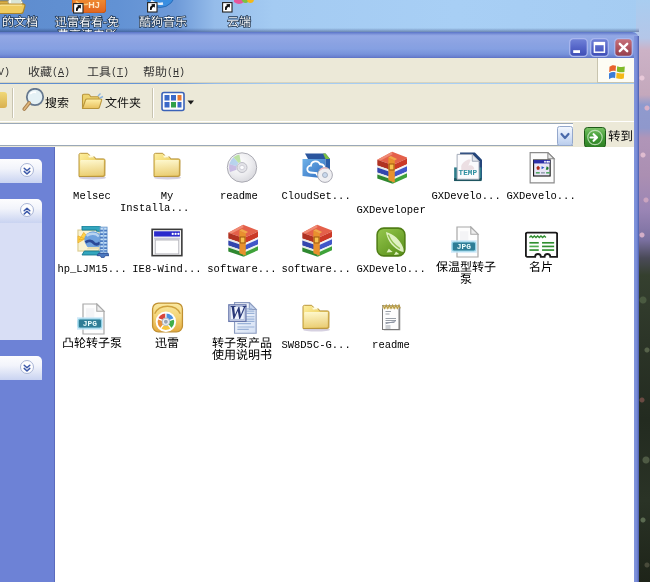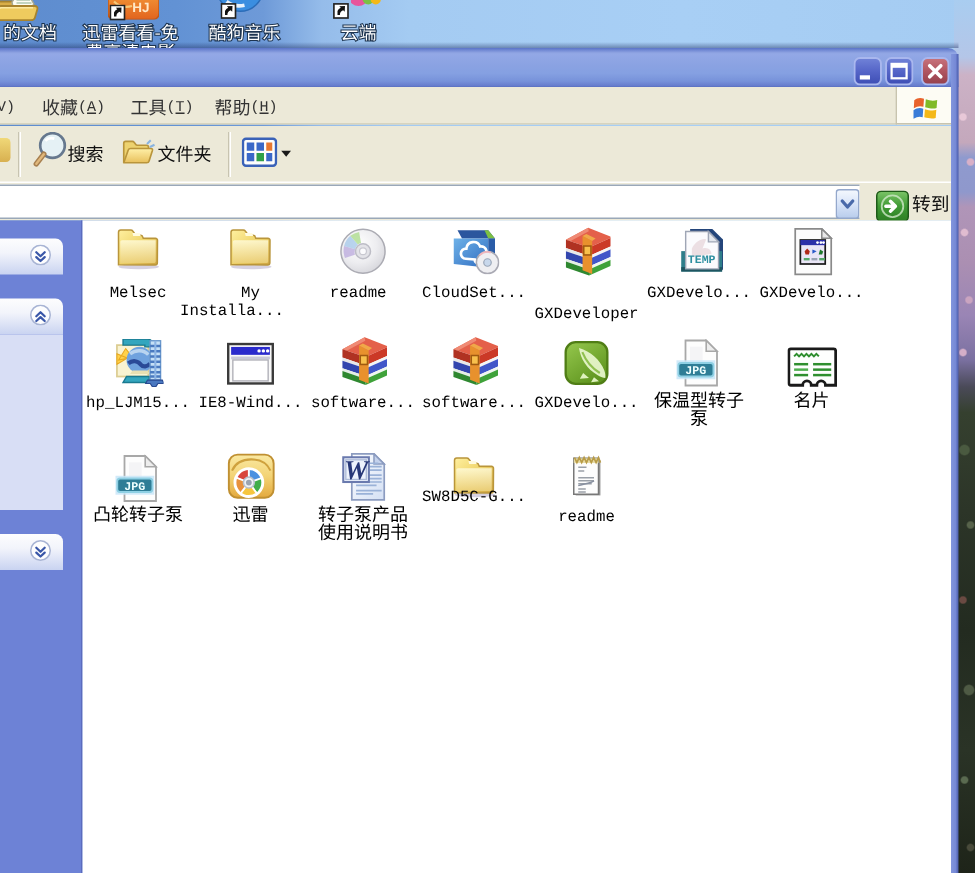--- a/index.html
+++ b/index.html
@@ -597,14 +597,14 @@
     </div>
     <div style="position:absolute;left:212.0px;top:349.4px;width:60px;height:13px;">
       <svg width="60" height="13" viewBox="0 0 60 13" style="position:absolute;overflow:visible">
         <path transform="translate(0.0 10.08) scale(0.012 -0.012)" d="M599 836V729H321V660H599V562H350V285H594C587 230 572 178 540 131C487 168 444 213 413 265L350 244C387 180 436 126 495 81C449 39 381 4 284 -21C300 -37 321 -66 330 -83C434 -52 506 -10 557 39C658 -22 784 -62 927 -82C937 -60 956 -31 972 -14C828 2 702 37 601 92C641 151 659 216 667 285H929V562H672V660H962V729H672V836ZM420 499H599V394L598 349H420ZM672 499H857V349H671L672 394ZM278 842C219 690 122 542 21 446C34 428 55 389 63 372C101 410 138 454 173 503V-84H245V612C284 679 320 749 348 820Z" fill="#000"></path>
         <path transform="translate(12.0 10.08) scale(0.012 -0.012)" d="M153 770V407C153 266 143 89 32 -36C49 -45 79 -70 90 -85C167 0 201 115 216 227H467V-71H543V227H813V22C813 4 806 -2 786 -3C767 -4 699 -5 629 -2C639 -22 651 -55 655 -74C749 -75 807 -74 841 -62C875 -50 887 -27 887 22V770ZM227 698H467V537H227ZM813 698V537H543V698ZM227 466H467V298H223C226 336 227 373 227 407ZM813 466V298H543V466Z" fill="#000"></path>
         <path transform="translate(24.0 10.08) scale(0.012 -0.012)" d="M111 773C165 724 232 654 263 610L317 663C285 705 216 772 162 819ZM457 571H797V389H457ZM176 -42C190 -22 218 1 406 139C398 154 386 184 380 206L266 126V526H45V453H191V119C191 75 152 40 132 27C147 11 168 -22 176 -42ZM384 639V321H511C498 157 464 40 297 -23C313 -37 334 -63 343 -81C528 -5 571 130 587 321H676V34C676 -44 694 -66 768 -66C784 -66 854 -66 868 -66C932 -66 951 -32 959 97C938 103 907 115 891 128C890 19 885 4 861 4C847 4 790 4 779 4C754 4 750 8 750 35V321H872V639H768C796 692 826 756 852 815L774 839C755 779 719 696 688 639H518L585 668C569 714 529 785 490 837L426 811C464 757 501 685 516 639Z" fill="#000"></path>
         <path transform="translate(36.0 10.08) scale(0.012 -0.012)" d="M338 451V252H151V451ZM338 519H151V710H338ZM80 779V88H151V182H408V779ZM854 727V554H574V727ZM501 797V441C501 285 484 94 314 -35C330 -46 358 -71 369 -87C484 1 535 122 558 241H854V19C854 1 847 -5 829 -5C812 -6 749 -7 684 -4C695 -25 708 -57 711 -78C798 -78 852 -76 885 -64C917 -52 928 -28 928 19V797ZM854 486V309H568C573 354 574 399 574 440V486Z" fill="#000"></path>
         <path transform="translate(48.0 10.08) scale(0.012 -0.012)" d="M717 760C781 717 864 656 905 617L951 674C909 711 824 770 762 810ZM126 665V592H418V395H60V323H418V-79H494V323H864C853 178 839 115 819 97C809 88 798 87 777 87C754 87 689 88 626 94C640 73 650 43 652 21C713 18 773 17 804 19C839 22 862 28 882 50C912 79 928 160 943 361C944 372 946 395 946 395H800V665H494V837H418V665ZM494 395V592H726V395Z" fill="#000"></path>
       </svg>
     </div>
-    <div style="position:absolute;left:281.4px;top:326px;width:73.3px;font:10.5px 'Liberation Mono';color:#000;white-space:pre;letter-spacing:0;">SW8D5C-G...</div>
+    <div style="position:absolute;left:281.4px;top:339px;width:73.3px;font:10.5px 'Liberation Mono';color:#000;white-space:pre;letter-spacing:0;">SW8D5C-G...</div>
     <div style="position:absolute;left:372.1px;top:339px;width:41.8px;font:10.5px 'Liberation Mono';color:#000;white-space:pre;letter-spacing:0;">readme</div>
   </div>
 </body></html>

